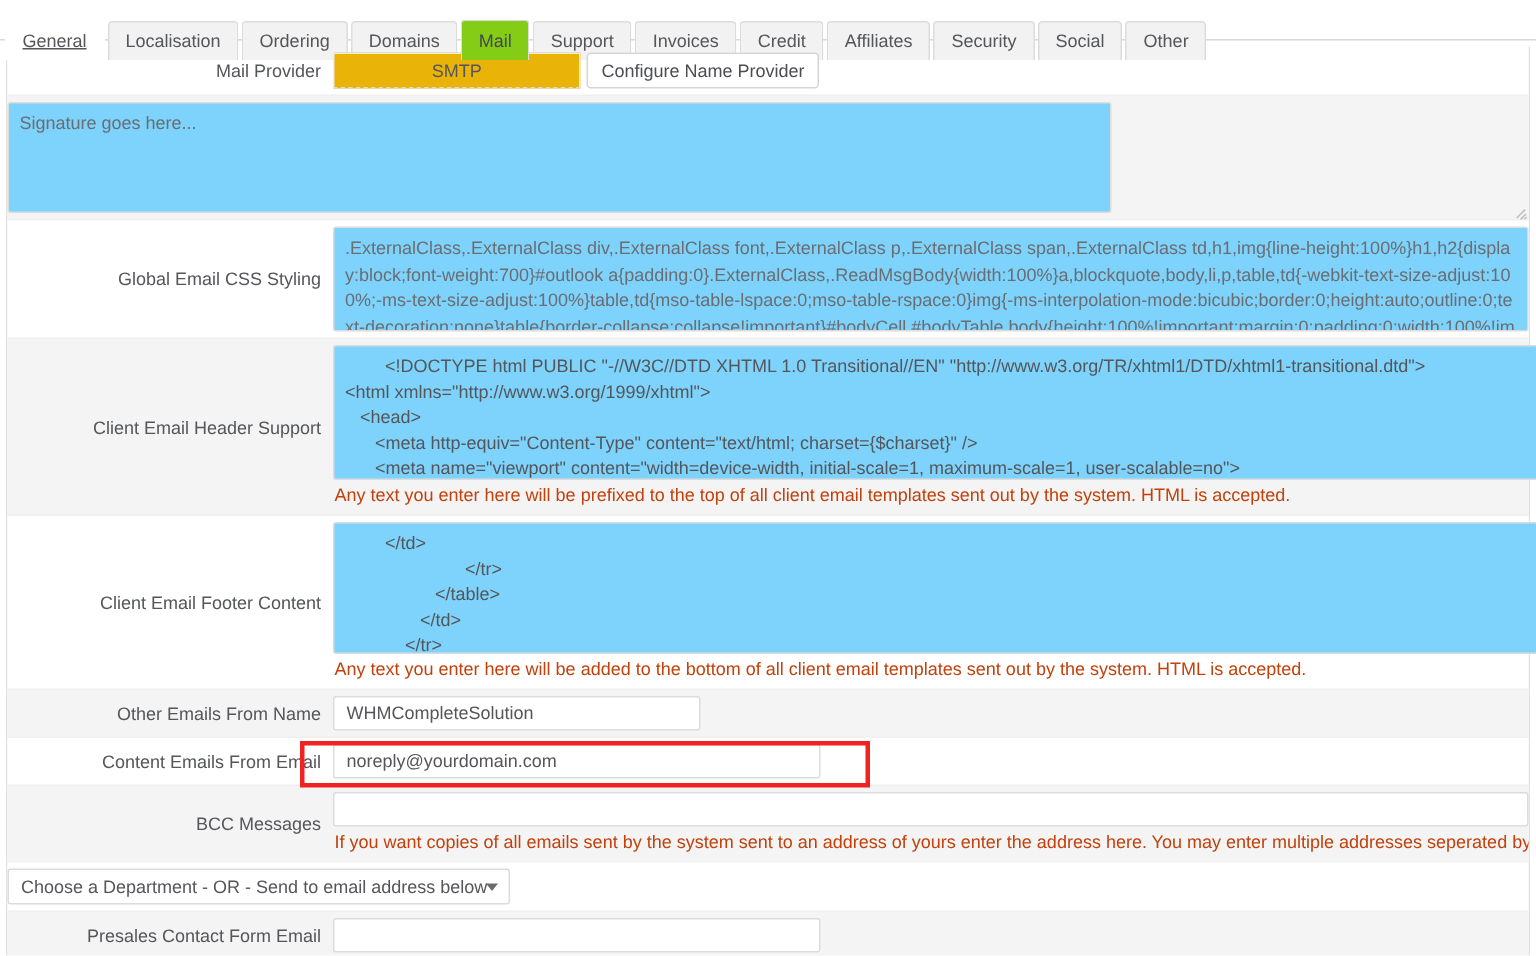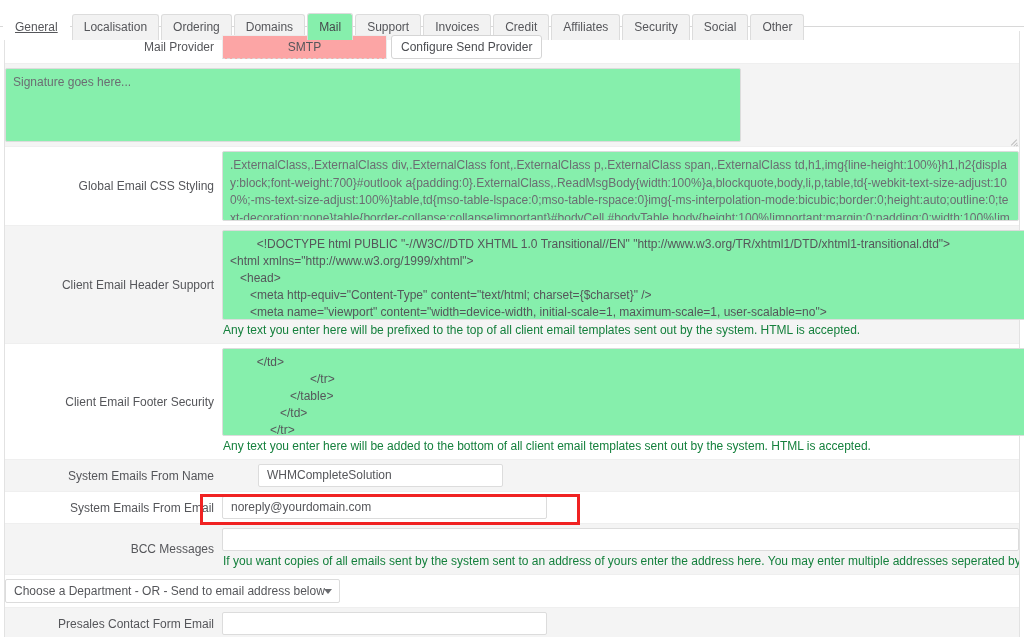--- a/index.html
+++ b/index.html
@@ -43,21 +43,21 @@
     vertical-align: bottom;
     position: relative;
     cursor: pointer;
   }
   .tab.first {
     background: #ffffff;
     border-color: transparent;
     text-decoration: underline;
   }
   .tab.active {
-    background: #86efac;
+    background: #84cc16;
     border-color: #dcdcdc;
     color: #46484c;
     height: 27px;
     line-height: 26px;
     z-index: 2;
   }
 
   
   .panel {
     margin: 4px 4px 0 4px;
@@ -110,30 +110,30 @@
     line-height: 23px;
     background: #ffffff;
     border: 1px solid #dcdcdc;
     border-radius: 2px;
     padding: 0 8px;
     font-size: 12px;
     color: #55565a;
     box-sizing: border-box;
     font-family: "Liberation Sans", sans-serif;
   }
-  .input.w245 { width: 245px; margin-left: 36px; }
+  .input.w245 { width: 245px; }
   .input.w325 { width: 325px; }
   .input.wide { width: 100%; }
 
   .provider-box {
     width: 165px;
     height: 24px;
     line-height: 23px;
     text-align: center;
-    background: #fca5a5;
+    background: #eab308;
     border: 1px solid #ececec;
     border-bottom: 1px dashed #d9d9d9;
     font-size: 12px;
     color: #55565a;
     box-sizing: border-box;
   }
   .btn {
     height: 24px;
     line-height: 22px;
     padding: 0 9px;
@@ -144,21 +144,21 @@
     font-size: 12px;
     color: #4b4d51;
     box-sizing: border-box;
     cursor: pointer;
     font-family: "Liberation Sans", sans-serif;
     white-space: nowrap;
   }
 
   
   .ta {
-    background: #86efac;
+    background: #7dd3fc;
     border: 1px solid #dcdcdc;
     border-radius: 2px;
     padding: 5px 7px;
     box-sizing: border-box;
     font-size: 12px;
     line-height: 16.5px;
     color: #55565a;
     overflow: hidden;
     white-space: pre;
     position: relative;
@@ -203,21 +203,21 @@
     display: block;
     background: #bdbdbd;
     height: 1px;
   }
   .g1 { width: 8px; right: 0; bottom: 2px; transform: rotate(-45deg); }
   .g2 { width: 5px; right: 0; bottom: 0px; transform: rotate(-45deg); }
   .g3 { width: 2px; right: 0; bottom: -1px; transform: rotate(-45deg); }
 
   .help {
     font-size: 12px;
-    color: #15803d;
+    color: #c2410c;
     padding: 3px 0 2px 1px;
     white-space: nowrap;
     overflow: hidden;
   }
 
   
   .select {
     width: 335px;
     height: 24px;
     background: #ffffff;
@@ -258,21 +258,21 @@
 <div class="tabbar">
   <span class="tab first">General</span><span class="tab">Localisation</span><span class="tab">Ordering</span><span class="tab">Domains</span><span class="tab active">Mail</span><span class="tab">Support</span><span class="tab">Invoices</span><span class="tab">Credit</span><span class="tab">Affiliates</span><span class="tab">Security</span><span class="tab">Social</span><span class="tab">Other</span>
 </div>
 
 <div class="panel">
 
   <div class="row">
     <div class="lbl mid">Mail Provider</div>
     <div class="fld">
       <div class="provider-box">SMTP</div>
-      <button class="btn">Configure Send Provider</button>
+      <button class="btn">Configure Name Provider</button>
     </div>
   </div>
 
   <div class="row alt">
     <div class="fld">
       <div class="ta sig">Signature goes here...</div>
       <span class="resize-grip">
         <i class="g1"></i>
           <i class="g2"></i>
           <i class="g3"></i>
@@ -293,40 +293,40 @@
       <div class="ta code">        &lt;!DOCTYPE html PUBLIC "-//W3C//DTD XHTML 1.0 Transitional//EN" "http://www.w3.org/TR/xhtml1/DTD/xhtml1-transitional.dtd"&gt;
 &lt;html xmlns="http://www.w3.org/1999/xhtml"&gt;
    &lt;head&gt;
       &lt;meta http-equiv="Content-Type" content="text/html; charset={$charset}" /&gt;
       &lt;meta name="viewport" content="width=device-width, initial-scale=1, maximum-scale=1, user-scalable=no"&gt;</div>
       <div class="help">Any text you enter here will be prefixed to the top of all client email templates sent out by the system. HTML is accepted.</div>
     </div>
   </div>
 
   <div class="row">
-    <div class="lbl mid">Client Email Footer Security</div>
+    <div class="lbl mid">Client Email Footer Content</div>
     <div class="fld col">
       <div class="ta code2">        &lt;/td&gt;
                         &lt;/tr&gt;
                   &lt;/table&gt;
                &lt;/td&gt;
             &lt;/tr&gt;</div>
       <div class="help">Any text you enter here will be added to the bottom of all client email templates sent out by the system. HTML is accepted.</div>
     </div>
   </div>
 
   <div class="row alt">
-    <div class="lbl mid">System Emails From Name</div>
+    <div class="lbl mid">Other Emails From Name</div>
     <div class="fld">
       <input class="input w245" type="text" value="WHMCompleteSolution" style="">
     </div>
   </div>
 
   <div class="row">
-    <div class="lbl mid">System Emails From Email</div>
+    <div class="lbl mid">Content Emails From Email</div>
     <div class="fld">
       <input class="input w325" type="text" value="noreply@yourdomain.com" style="">
     </div>
   </div>
 
   <div class="row alt">
     <div class="lbl mid">BCC Messages</div>
     <div class="fld col">
       <input class="input wide" type="text" value="" style="">
       <div class="help">If you want copies of all emails sent by the system sent to an address of yours enter the address here. You may enter multiple addresses seperated by a c</div>

